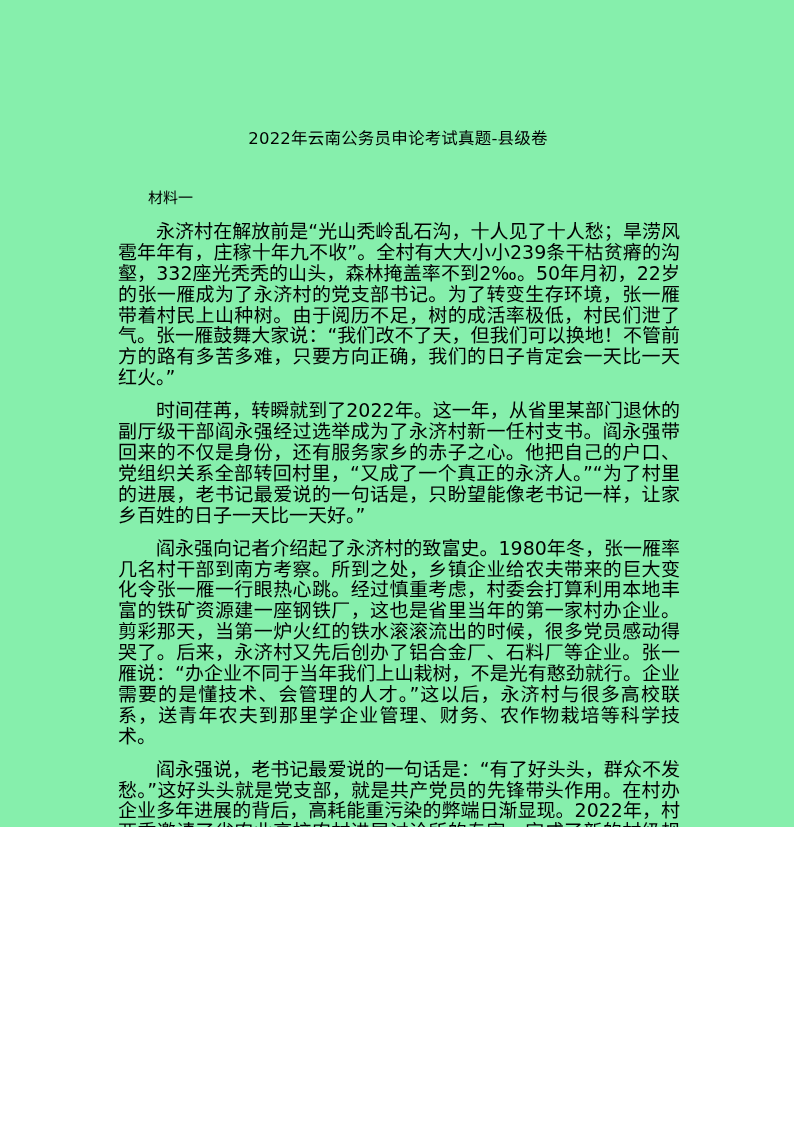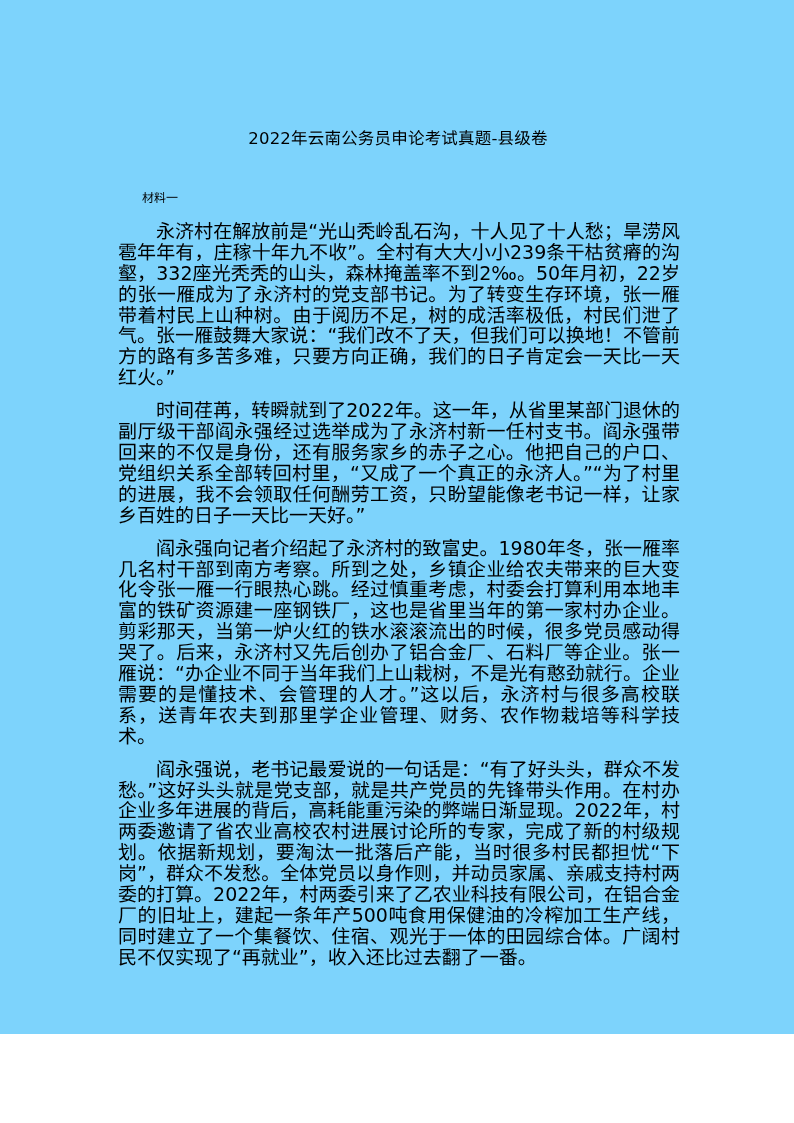--- a/index.html
+++ b/index.html
@@ -11,22 +11,22 @@
   body {
     width: 794px;
     height: 1123px;
     font-family: "DejaVu Sans", "Liberation Sans", sans-serif;
     color: #000000;
     -webkit-font-smoothing: none;
   }
   .page {
     position: relative;
     width: 794px;
-    height: 1034px;
-    background: #7dd3fc;
+    height: 827px;
+    background: #86efac;
     box-sizing: border-box;
     overflow: hidden;
   }
   .content {
     position: absolute;
     left: 118px;
     top: 0;
     width: 560px;
   }
   .doc-title {
@@ -54,21 +54,21 @@
     font-size: 19px;
     line-height: 20.9px;
     text-align: justify;
     text-justify: inter-ideograph;
     text-indent: 2em;
     letter-spacing: 0px;
     word-break: break-all;
   }
   p.label {
     margin: 0 0 12px 0;
-    font-size: 12px;
+    font-size: 15px;
     line-height: 20.9px;
     text-indent: 2em;
     text-align: left;
   }
   p.para:last-child { margin-bottom: 0; }
 </style>
 </head>
 <body>
 
 <div class="page">
@@ -76,21 +76,21 @@
   <div class="content">
 
     <h1 class="doc-title">2022年云南公务员申论考试真题-县级卷</h1>
 
     <div class="body-flow">
 
       <p class="label">材料一</p>
 
       <p class="para">永济村在解放前是“光山秃岭乱石沟，十人见了十人愁；旱涝风雹年年有，庄稼十年九不收”。全村有大大小小239条干枯贫瘠的沟壑，332座光秃秃的山头，森林掩盖率不到2‰。50年月初，22岁的张一雁成为了永济村的党支部书记。为了转变生存环境，张一雁带着村民上山种树。由于阅历不足，树的成活率极低，村民们泄了气。张一雁鼓舞大家说：“我们改不了天，但我们可以换地！不管前方的路有多苦多难，只要方向正确，我们的日子肯定会一天比一天红火。”</p>
 
-      <p class="para">时间荏苒，转瞬就到了2022年。这一年，从省里某部门退休的副厅级干部阎永强经过选举成为了永济村新一任村支书。阎永强带回来的不仅是身份，还有服务家乡的赤子之心。他把自己的户口、党组织关系全部转回村里，“又成了一个真正的永济人。”“为了村里的进展，我不会领取任何酬劳工资，只盼望能像老书记一样，让家乡百姓的日子一天比一天好。”</p>
+      <p class="para">时间荏苒，转瞬就到了2022年。这一年，从省里某部门退休的副厅级干部阎永强经过选举成为了永济村新一任村支书。阎永强带回来的不仅是身份，还有服务家乡的赤子之心。他把自己的户口、党组织关系全部转回村里，“又成了一个真正的永济人。”“为了村里的进展，老书记最爱说的一句话是，只盼望能像老书记一样，让家乡百姓的日子一天比一天好。”</p>
 
       <p class="para">阎永强向记者介绍起了永济村的致富史。1980年冬，张一雁率几名村干部到南方考察。所到之处，乡镇企业给农夫带来的巨大变化令张一雁一行眼热心跳。经过慎重考虑，村委会打算利用本地丰富的铁矿资源建一座钢铁厂，这也是省里当年的第一家村办企业。剪彩那天，当第一炉火红的铁水滚滚流出的时候，很多党员感动得哭了。后来，永济村又先后创办了铝合金厂、石料厂等企业。张一雁说：“办企业不同于当年我们上山栽树，不是光有憨劲就行。企业需要的是懂技术、会管理的人才。”这以后，永济村与很多高校联系，送青年农夫到那里学企业管理、财务、农作物栽培等科学技术。</p>
 
       <p class="para">阎永强说，老书记最爱说的一句话是：“有了好头头，群众不发愁。”这好头头就是党支部，就是共产党员的先锋带头作用。在村办企业多年进展的背后，高耗能重污染的弊端日渐显现。2022年，村两委邀请了省农业高校农村进展讨论所的专家，完成了新的村级规划。依据新规划，要淘汰一批落后产能，当时很多村民都担忧“下岗”，群众不发愁。全体党员以身作则，并动员家属、亲戚支持村两委的打算。2022年，村两委引来了乙农业科技有限公司，在铝合金厂的旧址上，建起一条年产500吨食用保健油的冷榨加工生产线，同时建立了一个集餐饮、住宿、观光于一体的田园综合体。广阔村民不仅实现了“再就业”，收入还比过去翻了一番。</p>
 
 
 
     </div>
   </div>
 </div>

